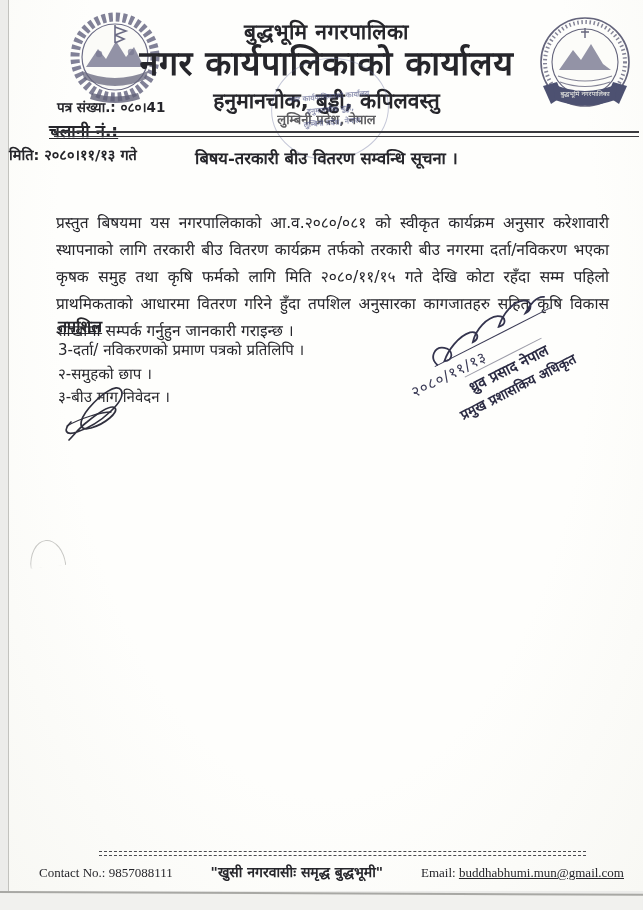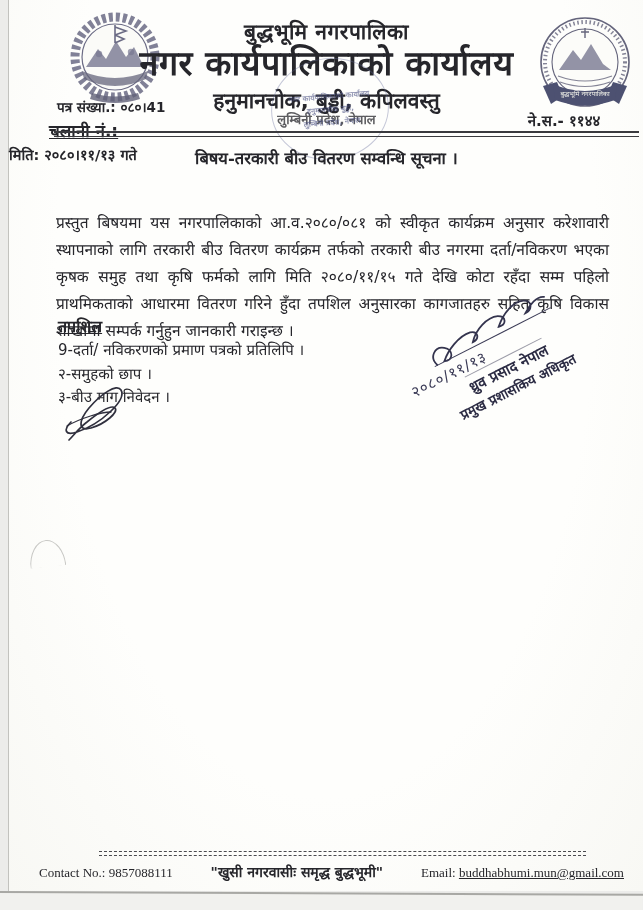--- a/index.html
+++ b/index.html
@@ -126,37 +126,36 @@
   <div class="abs dev addr2">लुम्बिनी प्रदेश, नेपाल</div>
 
   <div class="abs dev letter-no">
     <span>पत्र संख्या.:</span>
     <span>०८०।41</span>
   </div>
   <div class="abs dev chalani">
     <span>चलानी नं.:</span>
     <span></span>
   </div>
-  <div class="abs dev nes">ने.स.- ११४४</div>
 
   <div class="abs stamp">
     <div>नगर कार्यपालिकाको कार्यालय</div>
     <div>हनुमानचोक बुड्ढी,</div>
     <div>लुम्बिनी प्रदेश, नेपाल</div>
   </div>
 
   <div class="abs rule"></div>
 
   <div class="abs dev date-line">मिति: २०८०।११/१३ गते</div>
   <div class="abs dev subject">बिषय-तरकारी बीउ वितरण सम्वन्धि सूचना ।</div>
 
   <div class="abs dev body-par">प्रस्तुत बिषयमा यस नगरपालिकाको आ.व.२०८०/०८१ को स्वीकृत कार्यक्रम अनुसार करेशावारी स्थापनाको लागि तरकारी बीउ वितरण कार्यक्रम तर्फको तरकारी बीउ नगरमा दर्ता/नविकरण भएका कृषक समुह तथा कृषि फर्मको लागि मिति २०८०/११/१५ गते देखि कोटा रहँदा सम्म पहिलो प्राथमिकताको आधारमा वितरण गरिने हुँदा तपशिल अनुसारका कागजातहरु सहित कृषि विकास शाखामा सम्पर्क गर्नुहुन जानकारी गराइन्छ ।</div>
 
   <div class="abs dev tapasil">तपशिल</div>
-  <div class="abs dev item item1">9-दर्ता/ नविकरणको प्रमाण पत्रको प्रतिलिपि ।</div>
+  <div class="abs dev item item1">3-दर्ता/ नविकरणको प्रमाण पत्रको प्रतिलिपि ।</div>
   <div class="abs dev item item2">२-समुहको छाप ।</div>
   <div class="abs dev item item3">३-बीउ माग निवेदन ।</div>
 
   <div class="abs" style="left:48px;top:382px;">
     <svg width="90" height="64" viewBox="0 0 90 64">
       <path d="M14,40 C6,48 8,54 20,50 C44,42 70,18 64,8 C60,1 44,12 32,26 C22,38 20,50 34,46 C48,42 62,30 58,26 C54,22 40,32 30,40 C22,46 18,52 12,58" fill="none" stroke="#30303e" stroke-width="1.7" stroke-linecap="round"></path>
       <path d="M10,44 C24,36 44,30 54,30" fill="none" stroke="#30303e" stroke-width="1.3" stroke-linecap="round"></path>
     </svg>
   </div>
 

